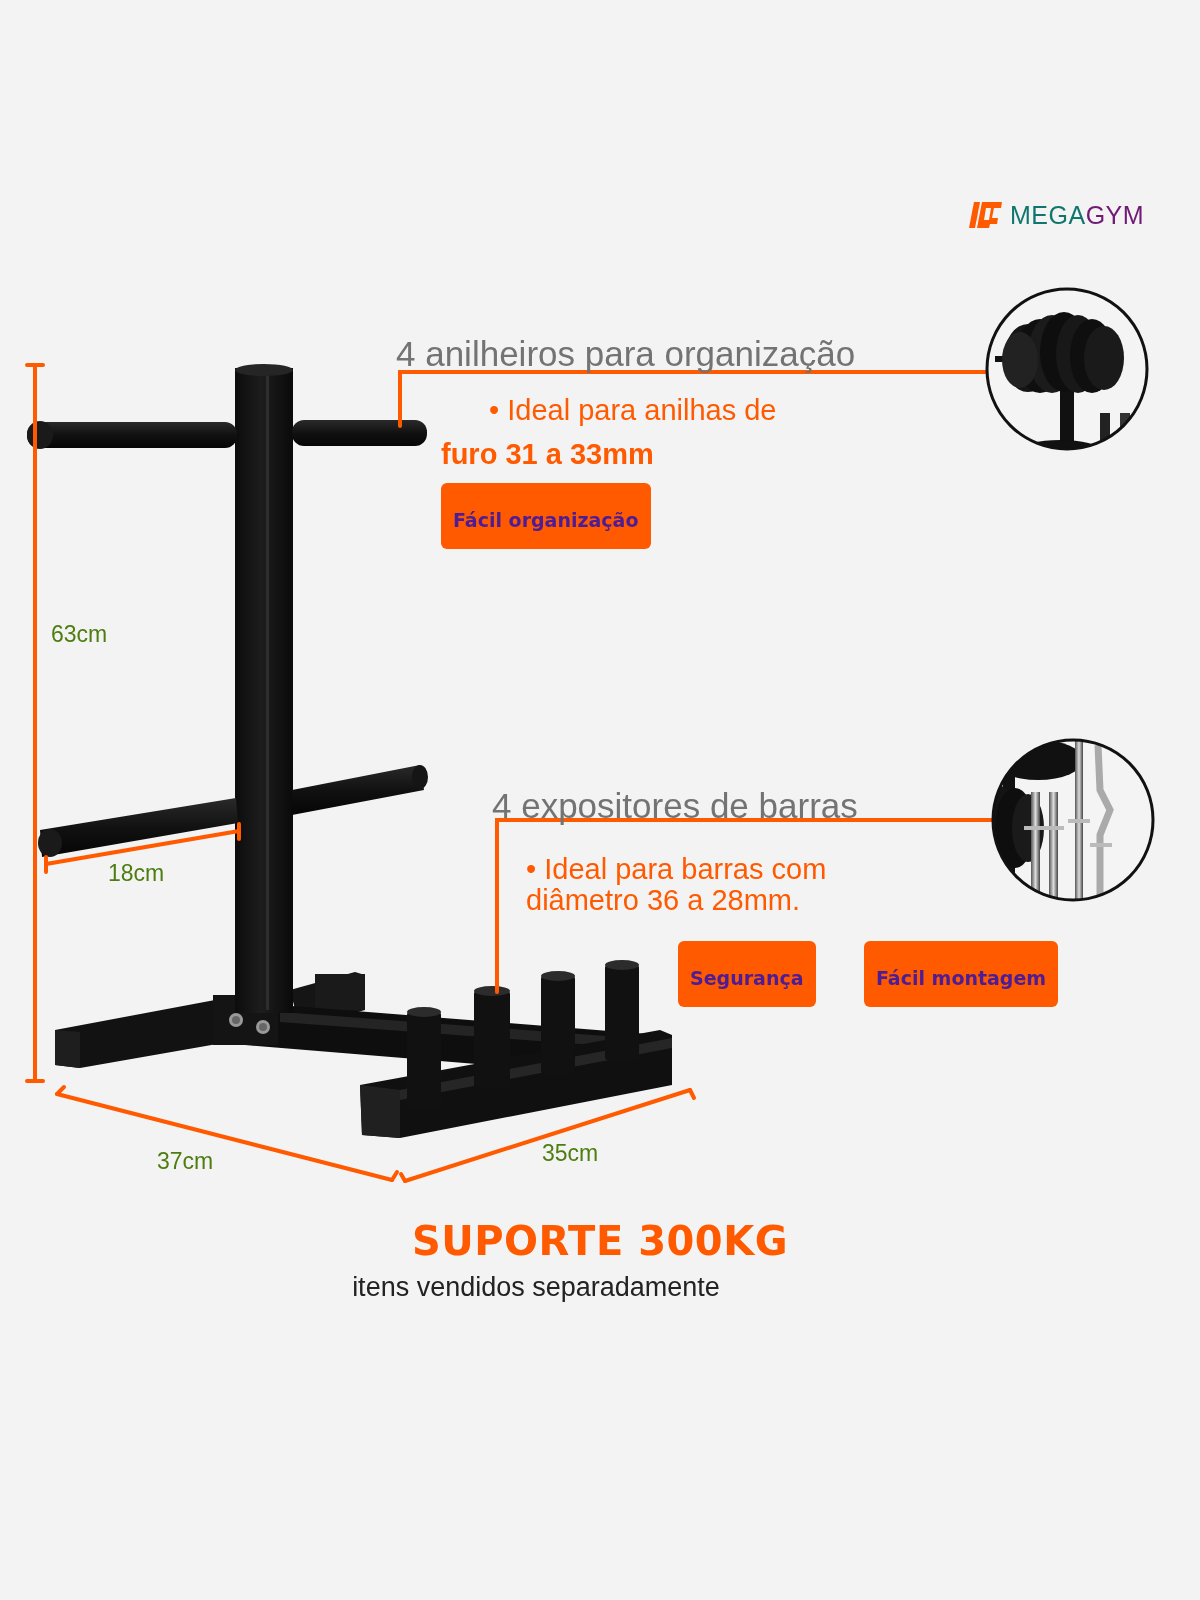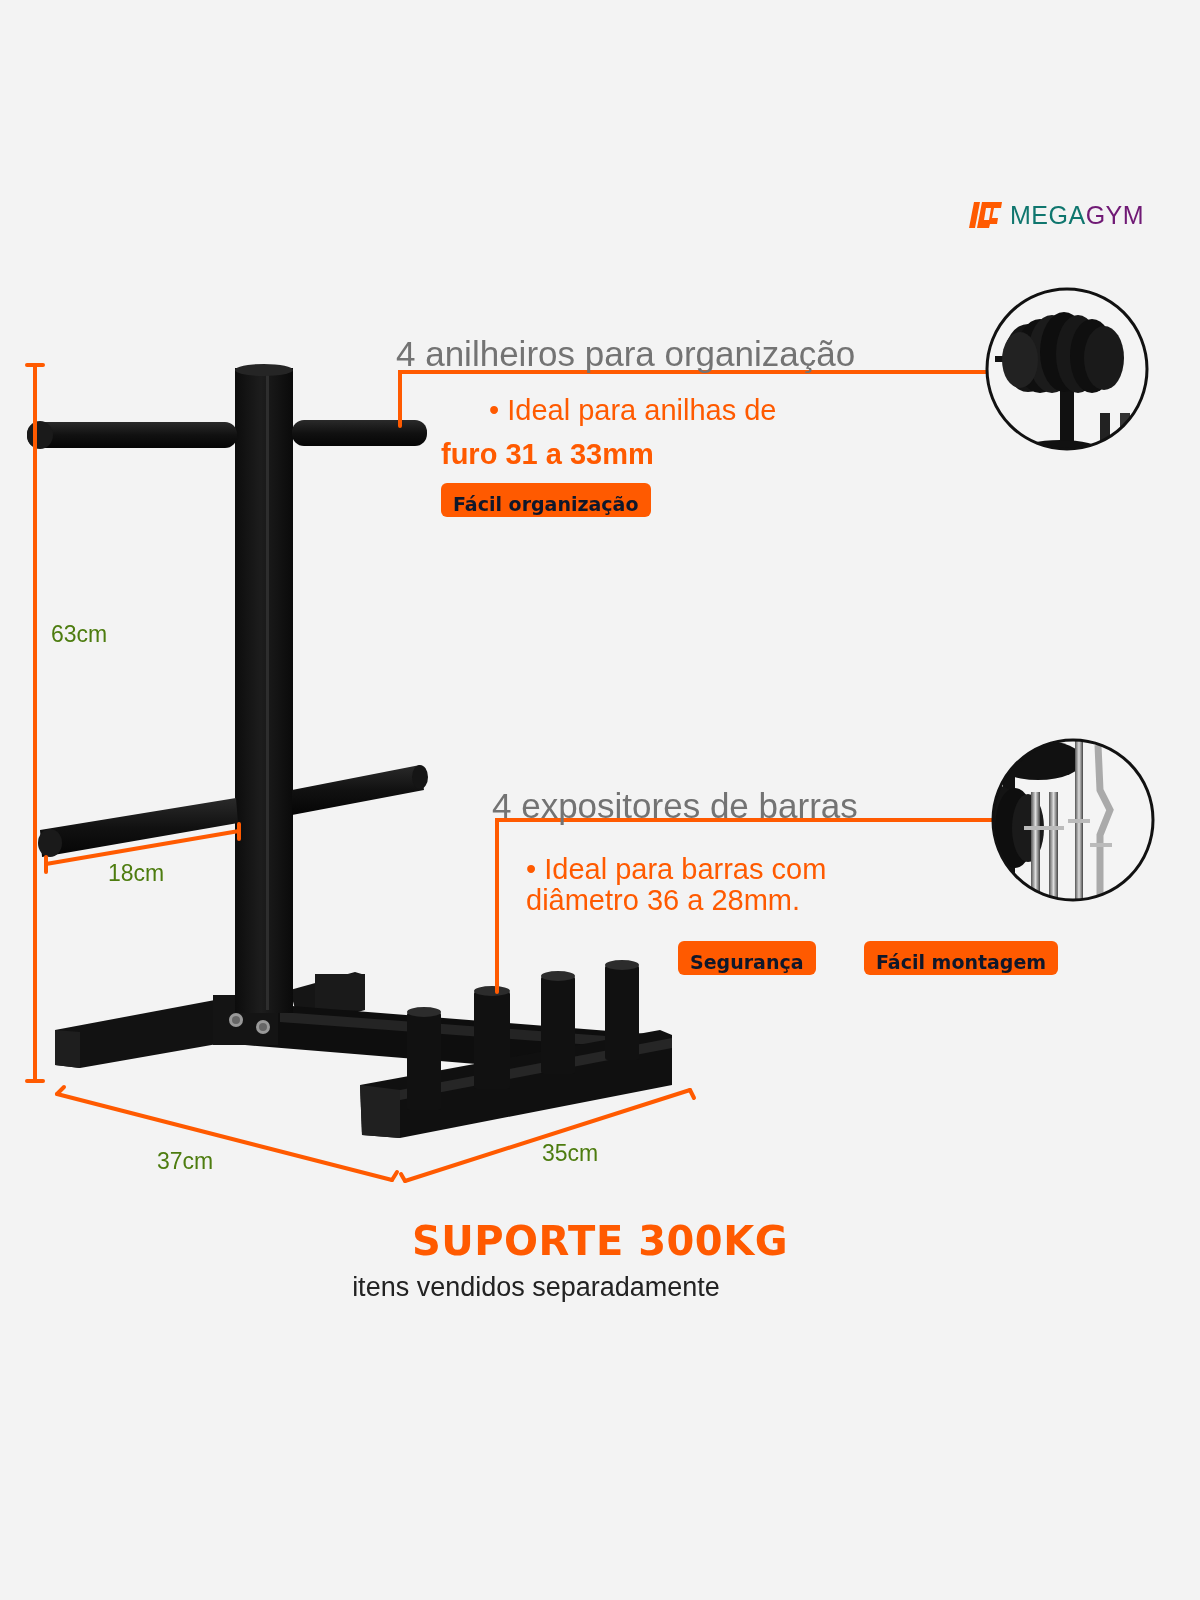--- a/index.html
+++ b/index.html
@@ -21,24 +21,24 @@
   
   .feat-title {
     font-family:"Liberation Sans", sans-serif;
     font-size:35px; color:#737373; white-space:nowrap; line-height:40px;
   }
   .feat-desc {
     font-family:"Liberation Sans", sans-serif;
     font-size:29px; color:#ff5a00; line-height:44px; white-space:nowrap;
   }
   .badge {
-    background:#ff5a00; color:#0f172a; font-weight:bold;
+    background:#ff5a00; color:#4c1d95; font-weight:bold;
     font-family:"DejaVu Sans", sans-serif;
     font-size:19px; border-radius:6px;
-    padding:0 12px; height:34px; line-height:42px; white-space:nowrap;
+    padding:16px 12px; height:34px; line-height:42px; white-space:nowrap;
     display:inline-block;
   }
   .dim {
     font-family:"Liberation Sans", sans-serif;
     font-size:23px; color:#4d7c0f; white-space:nowrap;
   }
   .support-title {
     left:0; width:1200px; top:1218px; text-align:center;
     font-family:"DejaVu Sans", sans-serif; font-weight:bold;
     font-size:40px; color:#ff5a00; letter-spacing:0.5px;

